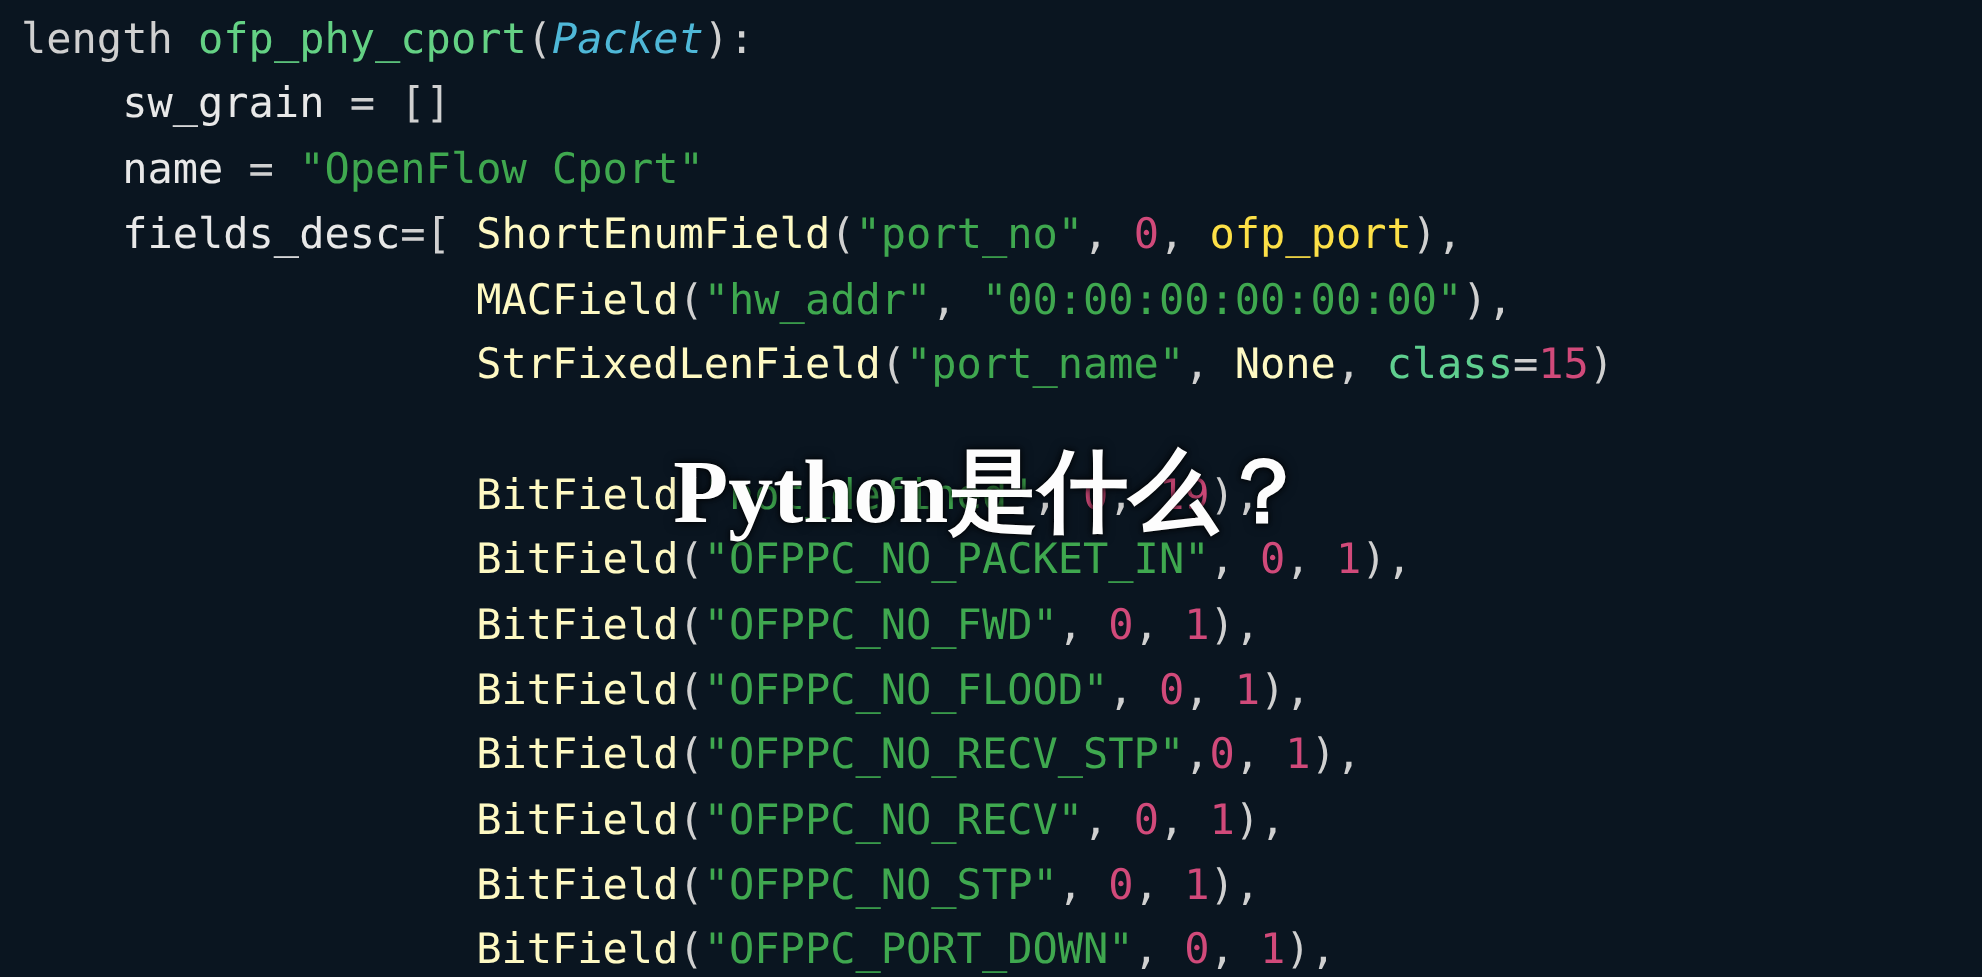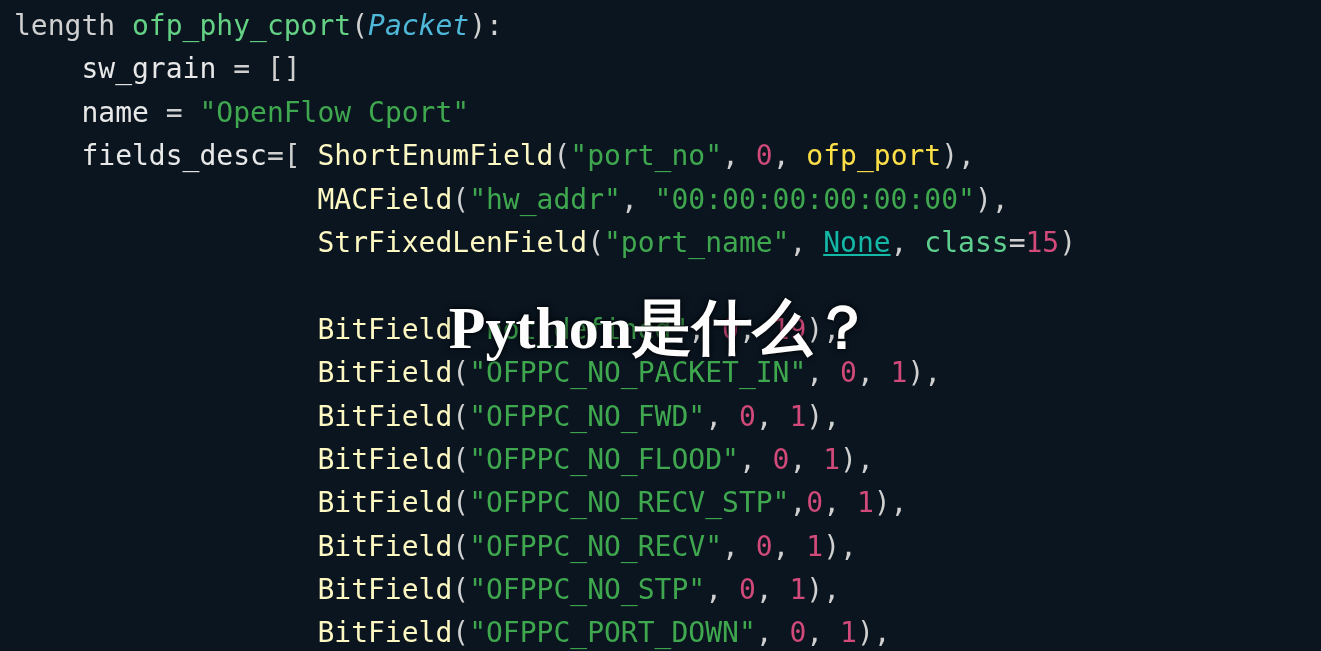--- a/index.html
+++ b/index.html
@@ -23,21 +23,21 @@
   }
   .kw { color: #d0d0d0; }
   .cls { color: #64d184; }
   .type { color: #4fb8d8; font-style: italic; text-align: center; }
   .punc { color: #d0d0d0; }
   .var { color: #e8e8e8; }
   .op { color: #d0d0d0; }
   .func { color: #fef9c3; }
   .str { color: #3fa84f; }
   .num { color: #d14a7a; }
-  .none { color: #14b8a6; text-decoration: underline; }
+  .none { color: #fef9c3; }
   .ident { color: #fde047; }
   .param { color: #5fcf8f; }
   .overlay {
     position: absolute;
     top: 282px;
     left: 0;
     right: 0;
     text-align: center;
     font-family: 'SimSun', 'Songti SC', 'STSong', serif;
     font-weight: 700;

